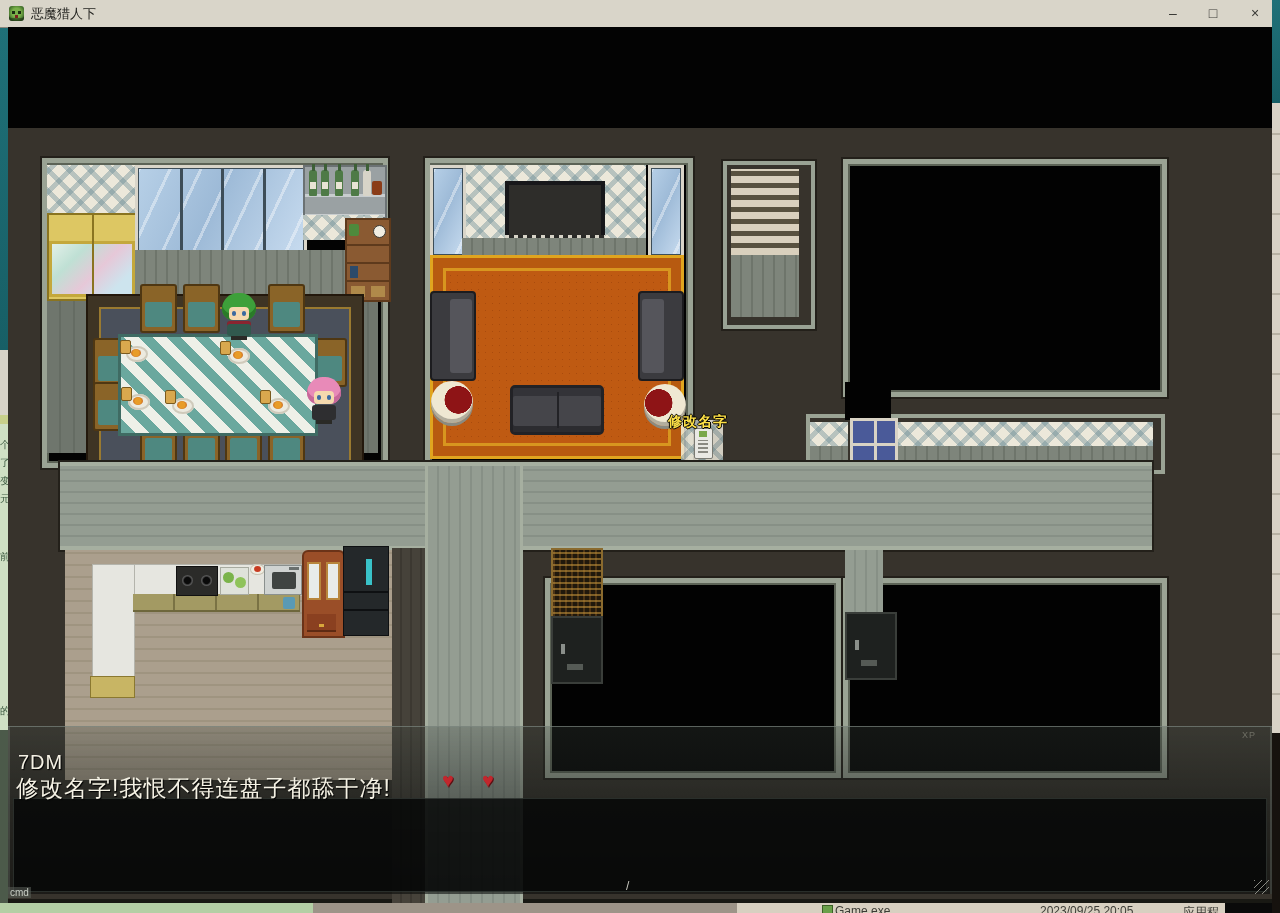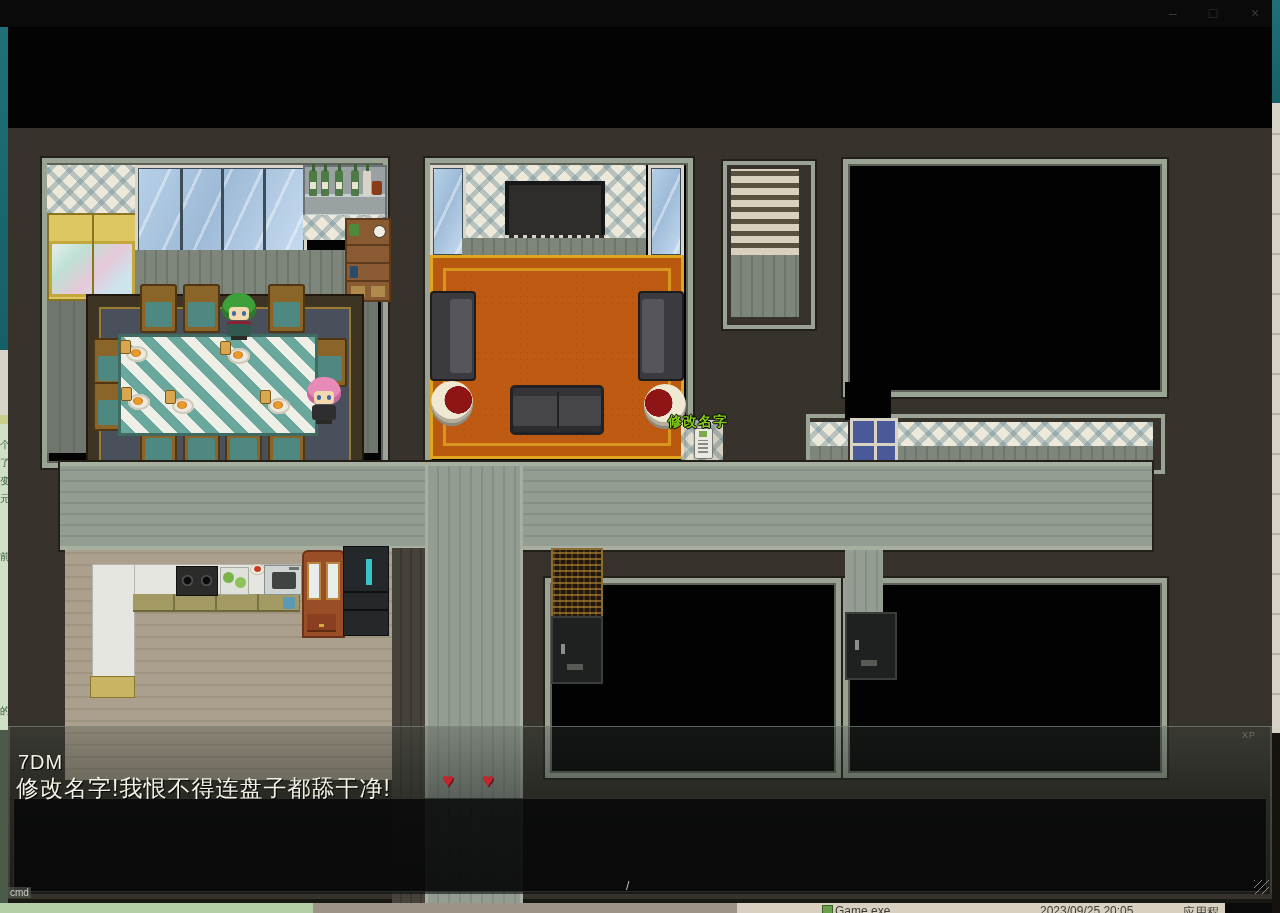--- a/index.html
+++ b/index.html
@@ -80,21 +80,21 @@
   .dialog{left:8px;top:726px;width:1264px;height:167px;
     background:linear-gradient(180deg, rgba(62,70,64,.30) 0%, rgba(24,28,26,.48) 45%, rgba(8,10,9,.58) 100%);
     border-top:1px solid rgba(195,210,200,.45);box-shadow:inset 2px 0 0 rgba(195,210,200,.18), inset -2px 0 0 rgba(195,210,200,.18);}
   .dialog-inner{position:absolute;left:5px;top:71px;width:1252px;height:92px;background:rgba(5,6,6,.82);
     border:1px solid rgba(125,140,130,.28);}
   .speaker{position:absolute;left:10px;top:24px;font-size:20px;color:#f4f1e4;letter-spacing:1px;
     text-shadow:1px 1px 1px #000;}
   .message{position:absolute;left:8px;top:46px;font-size:23px;color:#f4f1e4;letter-spacing:1px;
     text-shadow:1px 1px 1px #000;}
   .heart{position:absolute;font-size:20px;color:#c1272d;text-shadow:1px 1px 0 #5c0e12;}
-  .map-label{position:absolute;font-size:14px;font-weight:bold;color:#84cc16;letter-spacing:1px;
+  .map-label{position:absolute;font-size:14px;font-weight:bold;color:#fde047;letter-spacing:1px;
     text-shadow:1px 0 0 #000,-1px 0 0 #000,0 1px 0 #000,0 -1px 0 #000;}
 
   .grip{left:1254px;top:880px;width:15px;height:14px;
     background:repeating-linear-gradient(135deg,#8a8a82 0 1px,transparent 1px 5px);}
   .cmd{left:8px;top:887px;font-size:10px;color:#c9cec4;background:rgba(90,95,88,.55);padding:0 2px;}
   .slash{left:626px;top:879px;font-size:12px;color:#c9c9c0;}
   .xp-mark{left:1242px;top:730px;font-size:9px;color:rgba(165,165,152,.5);letter-spacing:1px;}
 
   .file-row{left:737px;top:903px;width:488px;height:10px;background:#d8d0c1;overflow:hidden;}
   .file-row span{position:absolute;top:1px;font-size:12px;color:#3c3c36;}
@@ -123,20 +123,24 @@
 
   <div class="abs" style="left:0;top:903px;width:313px;height:10px;background:#b4cfa5;border-right:2px solid #8aa87e"></div>
   <div class="abs" style="left:313px;top:903px;width:424px;height:10px;background:#9d9488"></div>
   <div class="abs file-row">
     <i class="file-icon"></i>
     <span style="left:98px">Game.exe</span>
     <span style="left:303px">2023/09/25 20:05</span>
     <span style="left:446px">应用程序</span>
   </div>
 
+  <div class="abs titlebar">
+    <span class="app-icon"></span>
+    <span class="win-title">恶魔猎人下</span>
+  </div>
   <button class="win-btn" style="left:1158px">–</button>
   <button class="win-btn" style="left:1198px">□</button>
   <button class="win-btn" style="left:1240px">×</button>
 
   <div class="abs game-black"></div>
   <div class="abs map-bg"></div>
   <div class="abs" style="left:8px;top:899px;width:1264px;height:4px;background:#191914"></div>
 
   <div class="abs room-frame" style="left:42px;top:158px;width:336px;height:300px"></div>
   <div class="abs floor-gray" style="left:47px;top:250px;width:331px;height:203px"></div>

